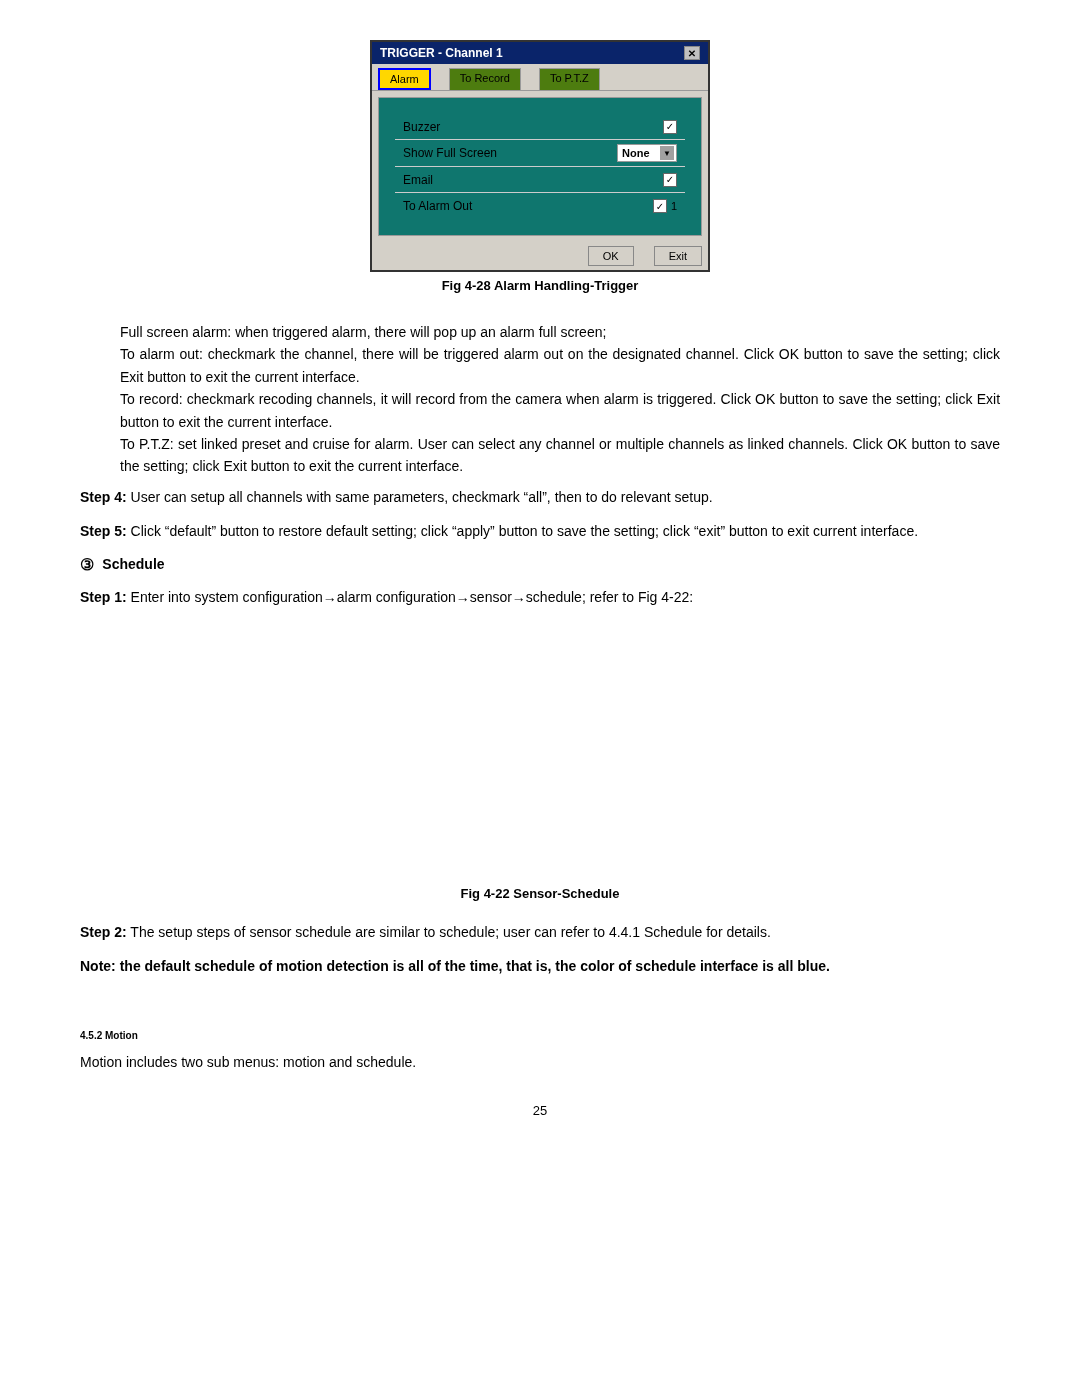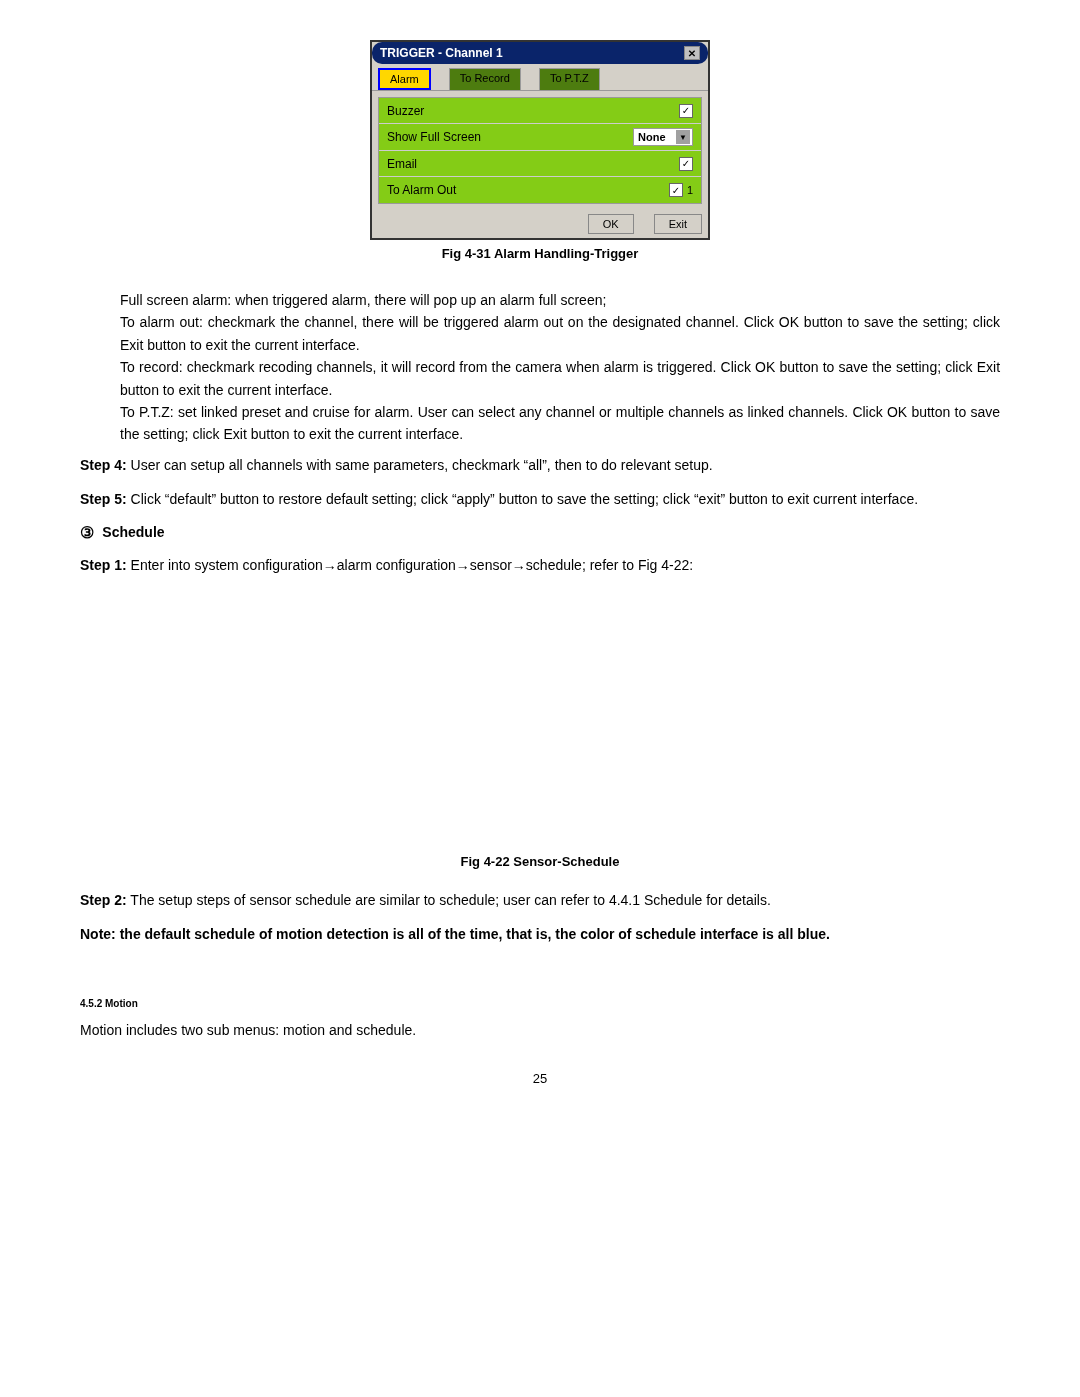--- a/index.html
+++ b/index.html
@@ -35,21 +35,20 @@
 
     .dialog-titlebar {
       background: #0a246a;
       color: #fff;
       padding: 4px 8px;
       display: flex;
       justify-content: space-between;
       align-items: center;
       font-size: 12px;
       font-weight: bold;
-      border-radius: 10px;
     }
 
     .dialog-close-btn {
       background: #c0c0c0;
       border: 1px solid #888;
       color: #000;
       width: 16px;
       height: 14px;
       display: flex;
       align-items: center;
@@ -75,24 +74,24 @@
       border-bottom: none;
     }
 
     .dialog-tab.alarm-tab {
       background: #ffd700;
       color: #000;
       border: 2px solid #0000ff;
     }
 
     .dialog-body {
-      background: #84cc16;
+      background: #0f766e;
       border: 1px solid #999;
       margin: 6px;
-      padding: 0;
+      padding: 16px;
     }
 
     .dialog-row {
       display: flex;
       align-items: center;
       border-bottom: 1px solid #ccc;
       padding: 4px 8px;
       min-height: 26px;
     }
 
@@ -293,21 +292,21 @@
             <div class="checkbox-icon checkbox-checked"></div>
             <span style="font-size:11px;"> 1</span>
           </div>
         </div>
       </div>
       <div class="dialog-footer">
         <button class="dialog-btn">OK</button>
         <button class="dialog-btn">Exit</button>
       </div>
     </div>
-    <div class="fig-caption">Fig 4-31 Alarm Handling-Trigger</div>
+    <div class="fig-caption">Fig 4-28 Alarm Handling-Trigger</div>
   </div>
 
 
   <div class="indent-block">
     <div>
       <span class="bold-inline">Full screen alarm:</span>
       <span> when triggered alarm, there will pop up an alarm full screen;</span>
     </div>
     <div>
       <span class="bold-inline">To alarm out:</span>

